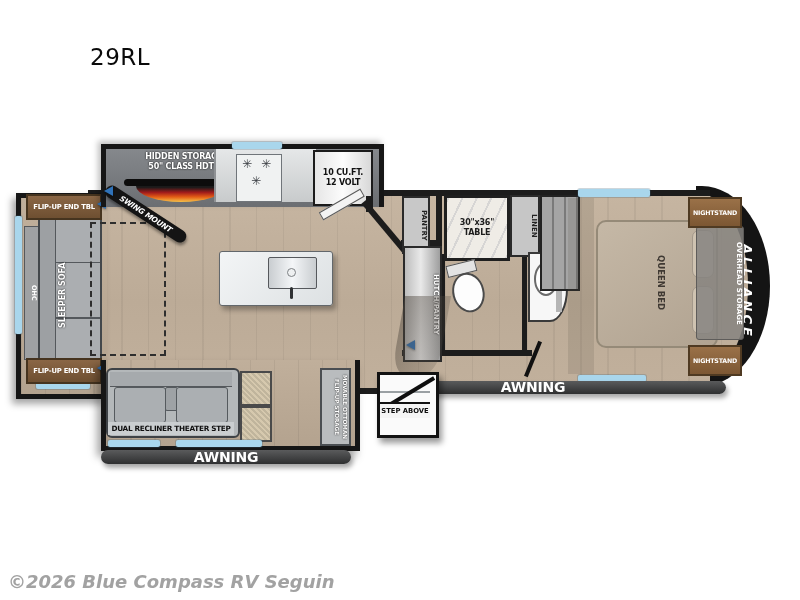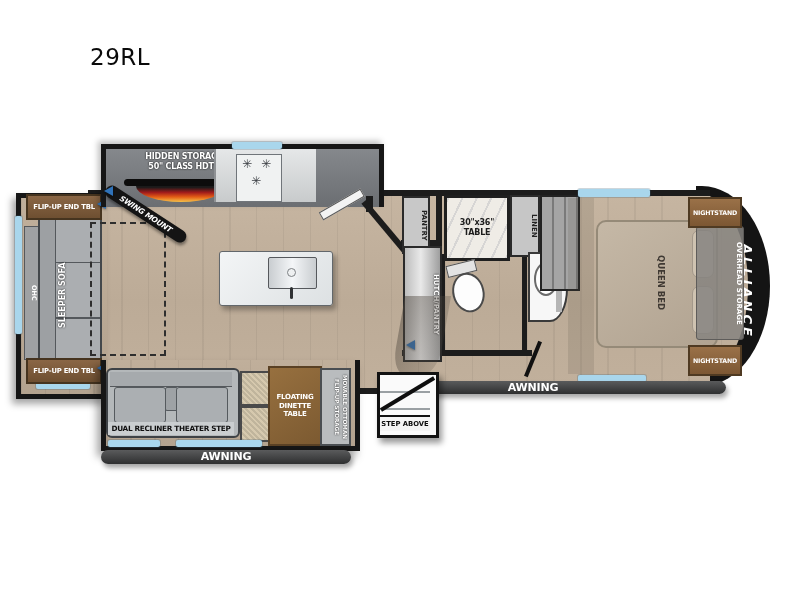--- a/index.html
+++ b/index.html
@@ -120,41 +120,42 @@
           display:flex;align-items:center;justify-content:center;letter-spacing:-.3px;}
   .chair{width:28px;height:31px;background:#d6c9ae;border:2px solid #4a4a4a;
          background-image:repeating-linear-gradient(45deg, rgba(0,0,0,.1) 0 2px, rgba(0,0,0,0) 2px 4px);}
   .chair1{left:240px;top:371px;} .chair2{left:240px;top:406px;height:32px;}
   .dinette{left:268px;top:366px;width:50px;height:76px;background:linear-gradient(145deg,#97703f,#7c5a31);
            border:2px solid #5a4124;display:flex;align-items:center;justify-content:center;font-size:7px;}
   .ottoman{left:320px;top:368px;width:27px;height:74px;background:#b9bcbe;border:2px solid #4a4e52;
            font-size:5.6px;font-weight:bold;color:#fff;text-shadow:0 0 2px #000;line-height:1.5;}
   
   .awning{background:linear-gradient(180deg,#5a5b5c,#2e2f30);border-radius:8px;display:flex;align-items:center;
-          justify-content:center;font-size:11px;box-shadow:2px 4px 5px rgba(0,0,0,.35);}
+          justify-content:center;font-size:14px;box-shadow:2px 4px 5px rgba(0,0,0,.35);}
   .awn-l{left:101px;top:450px;width:250px;height:14px;}
   .awn-r{left:430px;top:381px;width:296px;height:13px;padding-right:90px;box-sizing:border-box;}
   .step{left:377px;top:372px;width:56px;height:60px;background:#fafafa;border:3px solid #121212;
         box-shadow:3px 5px 6px rgba(0,0,0,.4);}
   .step-lines{left:380px;top:376px;width:50px;height:36px;
         background:repeating-linear-gradient(180deg, rgba(0,0,0,0) 0 15px, #9aa0a3 15px 17px);}
   .step-diag{left:381px;top:408px;width:62px;height:4px;background:#0f0f0f;transform:rotate(-31deg);
         transform-origin:left center;}
-  .step-lbl{left:380px;top:415px;width:50px;height:14px;background:#f4f4f4;border-top:2px solid #111;color:#0d0d0d;
+  .step-lbl{left:380px;top:402px;width:50px;height:14px;background:#f4f4f4;border-top:2px solid #111;color:#0d0d0d;
         font-size:6.8px;font-weight:bold;display:flex;align-items:center;justify-content:center;}
   
   .marker{width:0;height:0;border-top:5px solid transparent;border-bottom:5px solid transparent;
           border-right:9px solid #2f72b8;filter:drop-shadow(0 1px 1px rgba(0,0,0,.45));}
 </style>
 </head>
 <body>
 
 <div class="canvas">
 
   <div class="abs title">29RL</div>
+  <div class="abs copyright">©2026 Blue Compass RV Seguin</div>
 
   <div class="abs cap-black"></div>
   <div class="abs cap-floor plank"></div>
   <div class="abs body-shell plank"></div>
   <div class="abs alliance vtext">ALLIANCE</div>
 
   <div class="abs rear-slide plank-dk"></div>
   <div class="abs win" style="left:15px;top:216px;width:7px;height:118px;"></div>
   <div class="abs win" style="left:36px;top:382px;width:54px;height:7px;"></div>
   <div class="abs ohc vtext">OHC</div>
@@ -177,20 +178,24 @@
   </div>
   <div class="abs tv-bar"></div>
   <div class="abs fireplace"></div>
   <div class="abs counter"></div>
   <div class="abs stove">
     <span class="burner" style="left:5px;top:3px;">✳</span>
     <span class="burner" style="left:24px;top:3px;">✳</span>
     <span class="burner" style="left:14px;top:20px;">✳</span>
   </div>
   <div class="abs win" style="left:232px;top:142px;width:50px;height:7px;"></div>
+  <div class="abs fridge">
+    <div class="lbl">10 CU.FT.</div>
+    <div class="lbl">12 VOLT</div>
+  </div>
   <div class="abs fridge-door"></div>
   <div class="abs swing-mount lbl">SWING MOUNT</div>
   <div class="abs marker" style="left:104px;top:186px;"></div>
 
   <div class="abs wall" style="left:366px;top:196px;width:7px;height:16px;"></div>
   <div class="abs wall pantry-wall"></div>
   <div class="abs wall" style="left:401px;top:240px;width:40px;height:6px;"></div>
   <div class="abs wall" style="left:436px;top:196px;width:6px;height:58px;"></div>
   <div class="abs wall" style="left:440px;top:254px;width:5px;height:98px;"></div>
   <div class="abs wall" style="left:504px;top:196px;width:5px;height:58px;"></div>
@@ -235,21 +240,20 @@
   <div class="abs door-slide plank-dk"></div>
   <div class="abs theater">
     <div class="abs th-back"></div>
     <div class="abs th-seat1"></div>
     <div class="abs th-console"></div>
     <div class="abs th-seat2"></div>
   </div>
   <div class="abs th-lbl">DUAL RECLINER THEATER STEP</div>
   <div class="abs chair chair1"></div>
   <div class="abs chair chair2"></div>
-  <div class="abs dinette lbl">FLOATING DINETTE TABLE</div>
   <div class="abs ottoman vtext">MOVABLE OTTOMAN FLIP-UP STORAGE</div>
   <div class="abs win" style="left:108px;top:440px;width:52px;height:7px;"></div>
   <div class="abs win" style="left:176px;top:440px;width:86px;height:7px;"></div>
 
   <div class="abs awning awn-l lbl">AWNING</div>
   <div class="abs awning awn-r lbl">AWNING</div>
   <div class="abs step"></div>
   <div class="abs step-lines"></div>
   <div class="abs step-diag"></div>
   <div class="abs step-lbl">STEP ABOVE</div>

